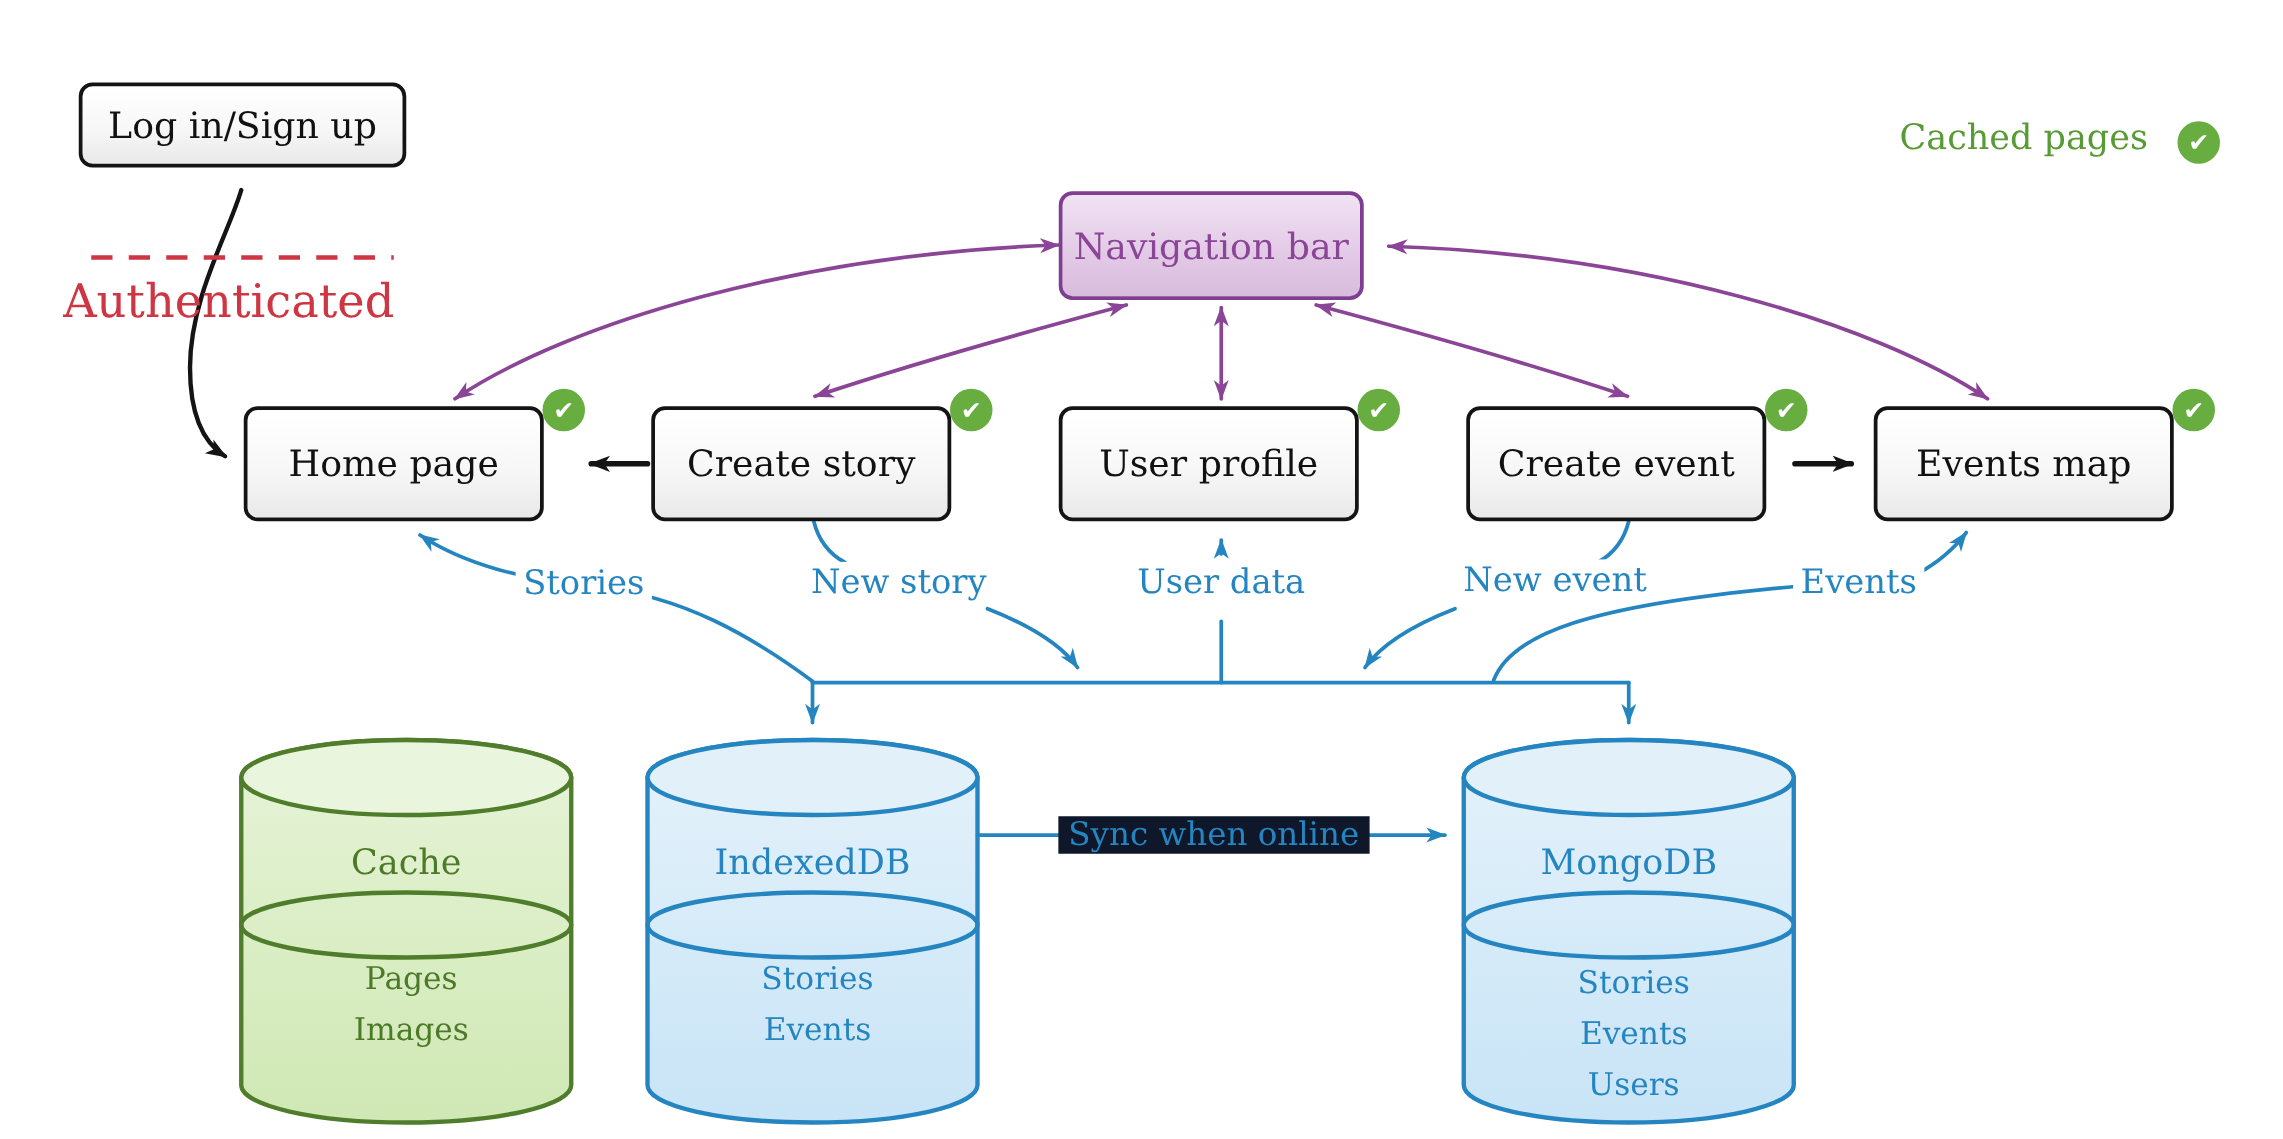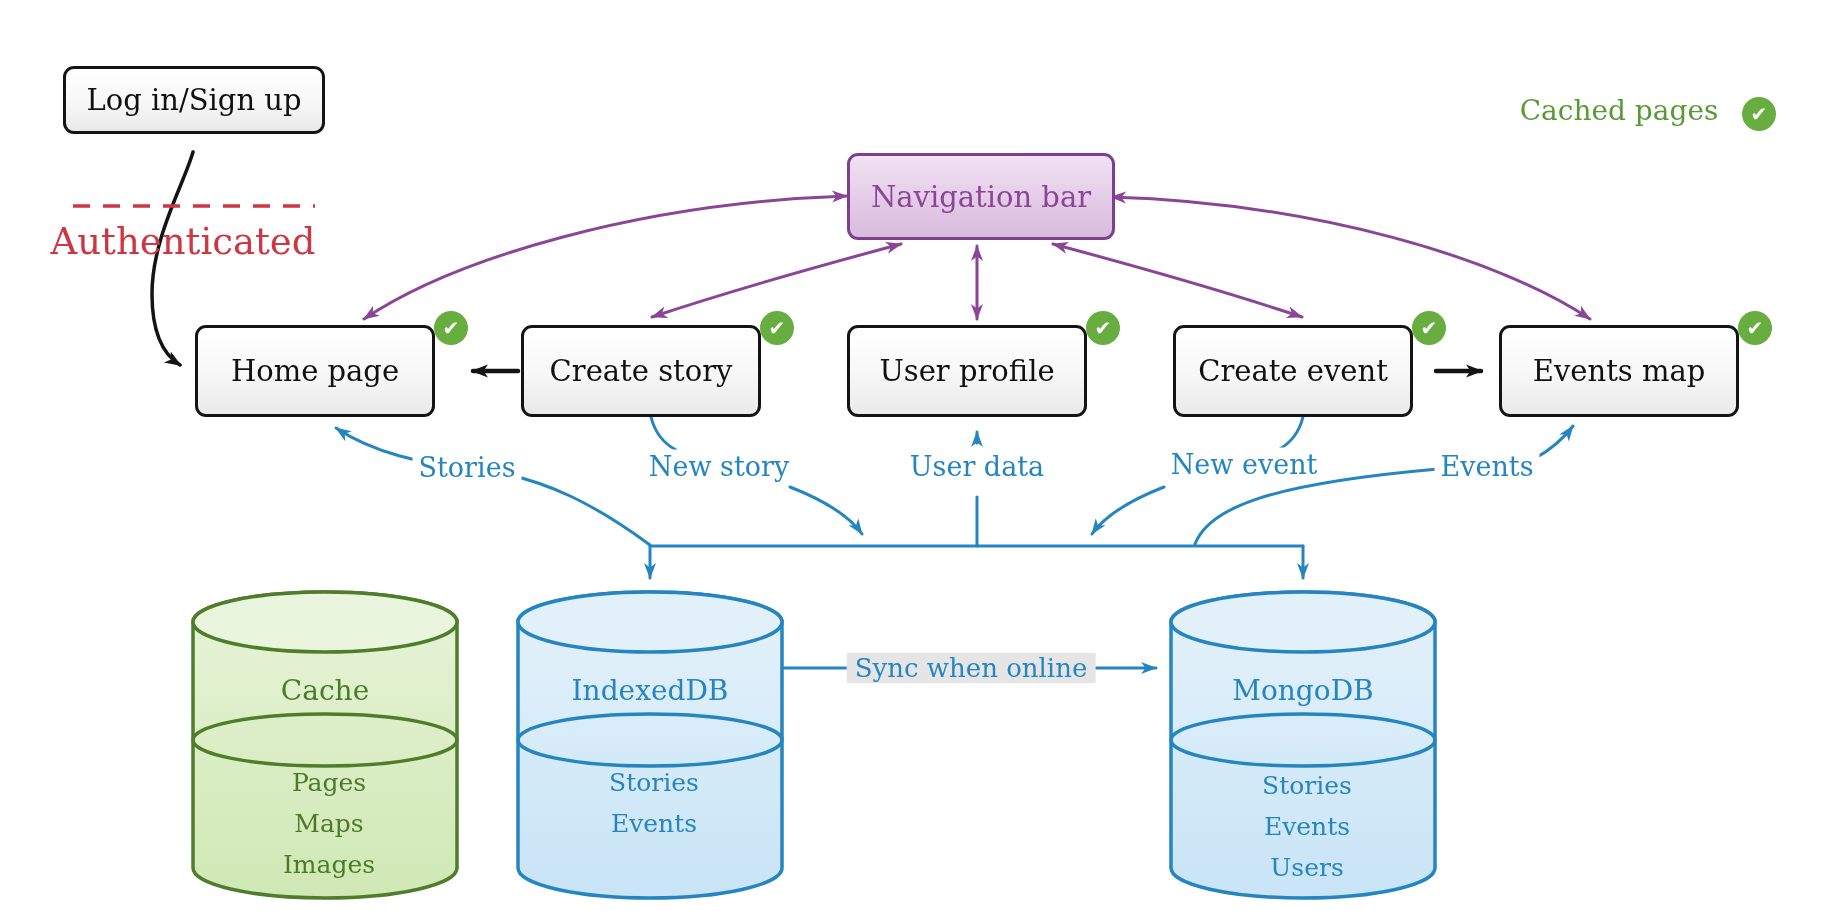--- a/index.html
+++ b/index.html
@@ -9,21 +9,21 @@
   }
   #wires{position:absolute;left:0;top:0;width:1826px;height:911px;}
   .pagebox{
     position:absolute;width:240px;height:92px;box-sizing:border-box;
     border:3px solid #141414;border-radius:11px;
     background:linear-gradient(180deg,#ffffff 0%,#f7f7f7 55%,#e9e9e9 100%);
     display:flex;align-items:center;justify-content:center;
     font-size:29px;color:#111;
   }
   .navbox{
-    position:absolute;left:847px;top:153px;width:268px;height:87px;box-sizing:border-box;
+    position:absolute;left:847px;top:153px;width:244px;height:87px;box-sizing:border-box;
     border:3px solid #7e3f91;border-radius:11px;
     background:linear-gradient(180deg,#f1e2f3 0%,#e3cbe7 55%,#d8bcdc 100%);
     display:flex;align-items:center;justify-content:center;
     font-size:29px;color:#8b4596;
   }
   .badge{
     position:absolute;width:34px;height:34px;border-radius:50%;
     background:#67ad3f;display:flex;align-items:center;justify-content:center;
     color:#ffffff;font-size:20px;font-weight:bold;
     font-family:"DejaVu Sans","Liberation Sans",sans-serif;
@@ -43,21 +43,21 @@
   .dbtitle{
     position:absolute;width:264px;text-align:center;font-size:28px;transform:translateY(-50%);
   }
   .dbitems{
     position:absolute;width:272px;text-align:center;font-size:25px;line-height:41px;
   }
   .green-t{color:#4c7a29;}
   .blue-t{color:#2585c0;}
   .synclabel{
     position:absolute;transform:translate(-50%,-50%);
-    color:#2585c0;font-size:26px;background:#e5e5e5;padding:0 8px;white-space:nowrap;
+    color:#2585c0;font-size:26px;background:#0f172a;padding:0 8px;white-space:nowrap;
   }
 </style>
 </head>
 <body>
 
 <div id="stage">
 
   <svg id="wires" viewBox="0 0 1826 911" xmlns="http://www.w3.org/2000/svg">
     <defs>
       <marker id="mP" markerUnits="userSpaceOnUse" markerWidth="18" markerHeight="16" refX="15" refY="7" orient="auto-start-reverse">
@@ -178,21 +178,20 @@
   <div class="bluelabel" style="left:467px;top:467px;">Stories</div>
   <div class="bluelabel" style="left:719px;top:466px;">New story</div>
   <div class="bluelabel" style="left:977px;top:466px;">User data</div>
   <div class="bluelabel" style="left:1244px;top:464px;">New event</div>
   <div class="bluelabel" style="left:1487px;top:466px;">Events</div>
   <div class="synclabel" style="left:971px;top:668px;">Sync when online</div>
 
   <div class="dbtitle green-t" style="left:193px;top:690px;">Cache</div>
   <div class="dbitems green-t" style="left:193px;top:762px;">
     <div>Pages</div>
-    <div>Maps</div>
     <div>Images</div>
   </div>
 
   <div class="dbtitle blue-t" style="left:518px;top:690px;">IndexedDB</div>
   <div class="dbitems blue-t" style="left:518px;top:762px;">
     <div>Stories</div>
     <div>Events</div>
   </div>
 
   <div class="dbtitle blue-t" style="left:1171px;top:690px;">MongoDB</div>

